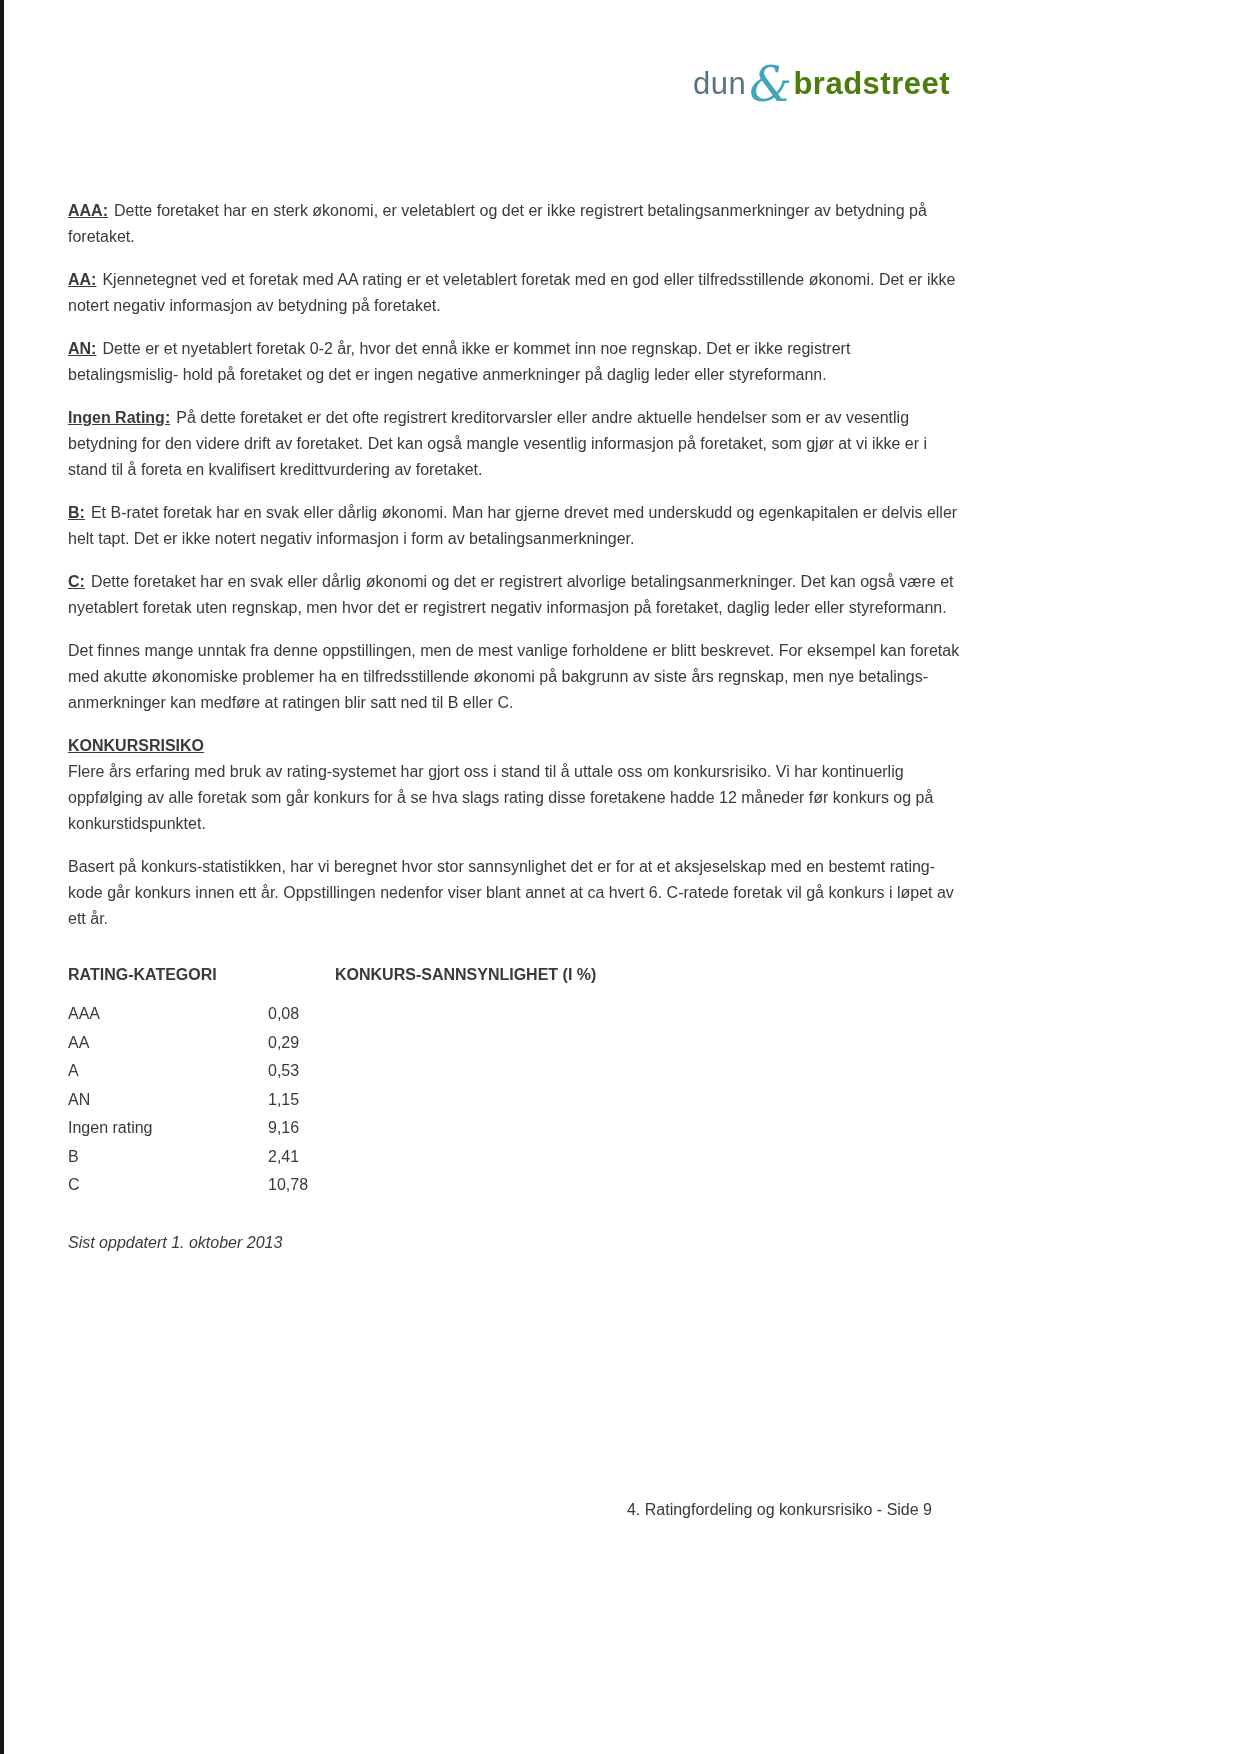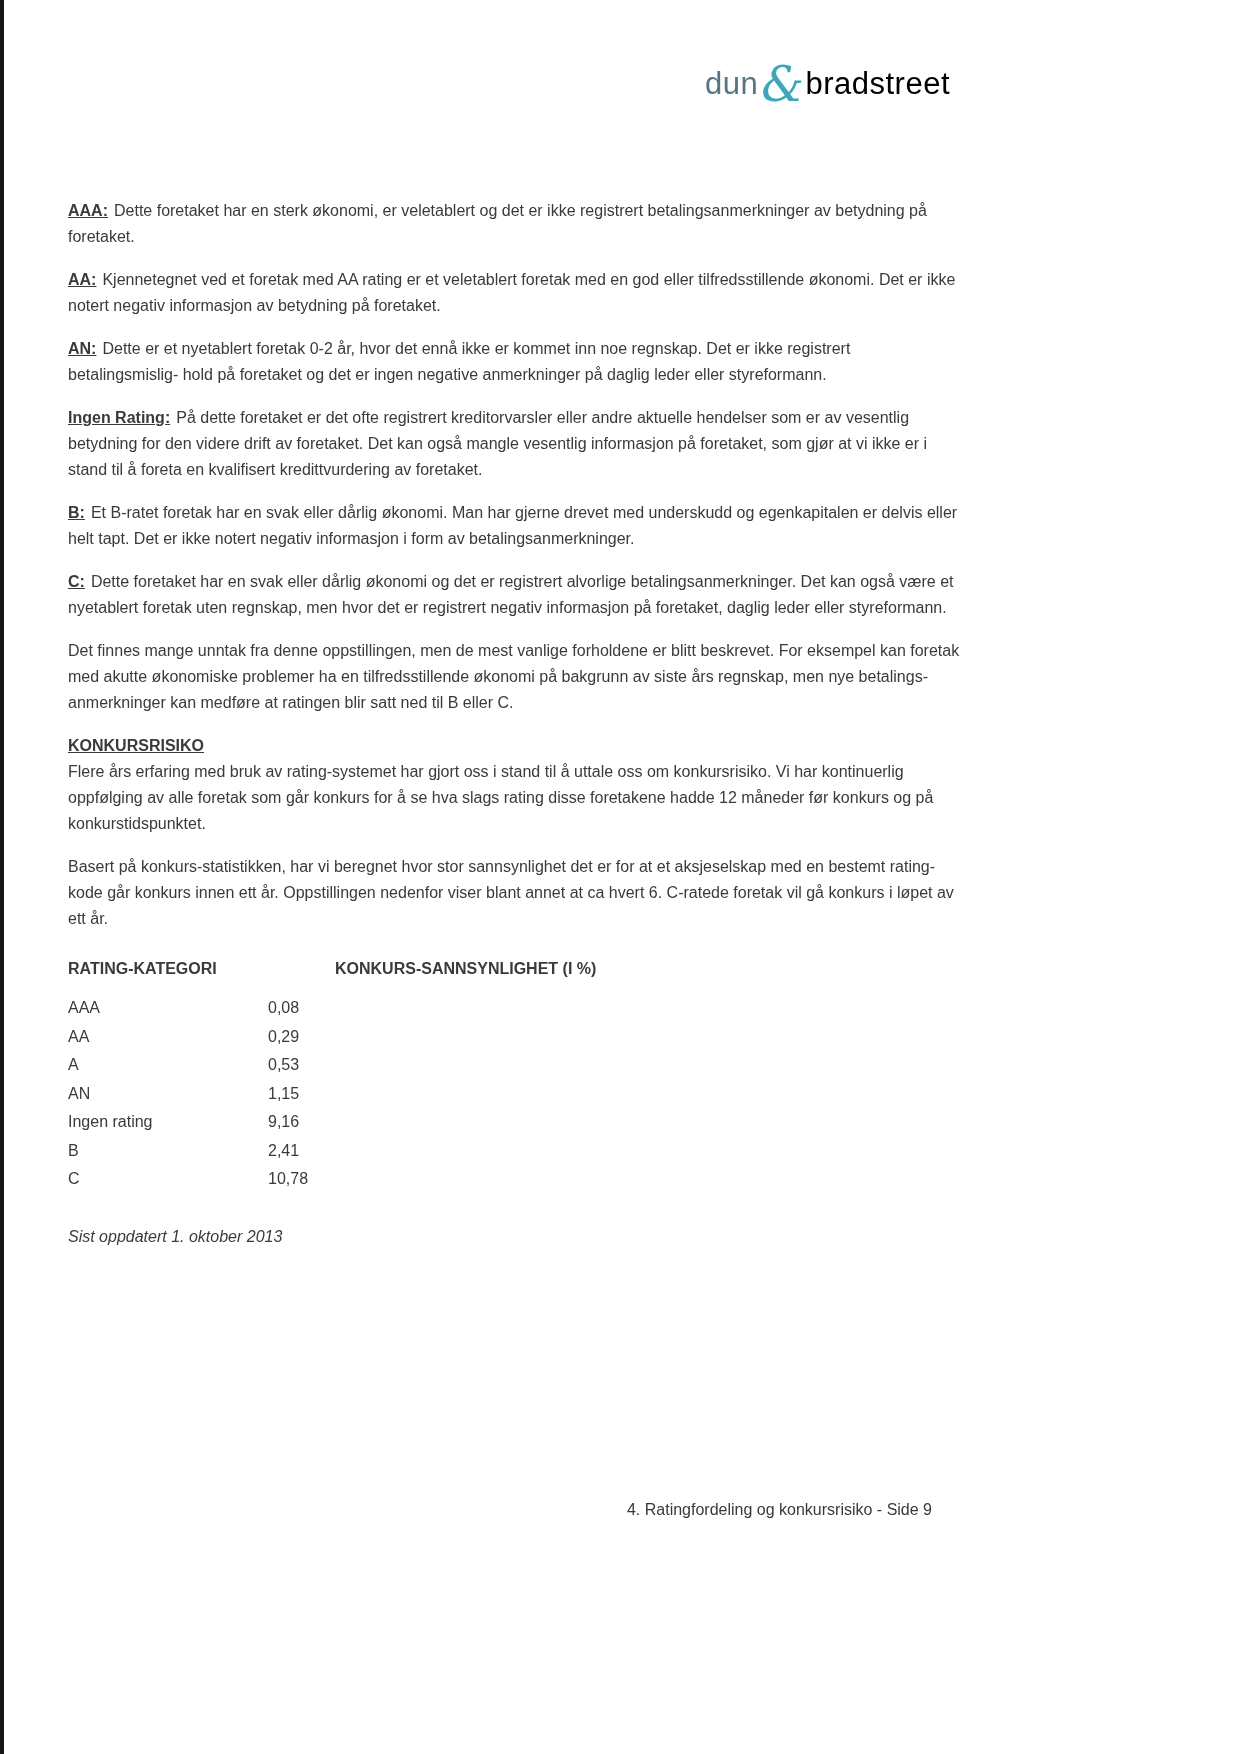--- a/index.html
+++ b/index.html
@@ -49,21 +49,21 @@
     top: 198px;
     width: 892px;
     font-size: 16px;
     line-height: 26px;
   }
   .para { margin: 0 0 17px 0; }
   .para b { margin-right: 6px; text-decoration: underline; }
   .section-heading { display: block; }
 
   
-  .rating-table { margin-top: 24px; }
+  .rating-table { margin-top: 30px; }
   .t-head {
     display: flex;
     font-weight: bold;
     margin-bottom: 12px;
   }
   .t-head .t-h1 { width: 267px; flex: 0 0 auto; }
   .t-row {
     display: flex;
     line-height: 28.5px;
   }
@@ -82,21 +82,21 @@
     font-size: 16px;
     line-height: 26px;
   }
 </style>
 </head>
 <body>
 
 <div class="page-edge"></div>
 
 <div class="logo">
-  <span class="logo-dun" style="color: rgb(86, 116, 131);">dun</span><span class="logo-amp" style="color: rgb(62, 166, 186);">&amp;</span><span class="logo-brad" style="color: #000000;">bradstreet</span>
+  <span class="logo-dun" style="color: rgb(86, 116, 131);">dun</span><span class="logo-amp" style="color: rgb(62, 166, 186);">&amp;</span><span class="logo-brad" style="color: #4d7c0f; font-weight: bold;">bradstreet</span>
 </div>
 
 <div class="content">
 
   <p class="para">
     <b>AAA:</b><span>Dette foretaket har en sterk økonomi, er veletablert og det er ikke registrert betalingsanmerkninger av betydning på foretaket.</span>
   </p>
 
   <p class="para">
     <b>AA:</b><span>Kjennetegnet ved et foretak med AA rating er et veletablert foretak med en god eller tilfredsstillende økonomi. Det er ikke notert negativ informasjon av betydning på foretaket.</span>

